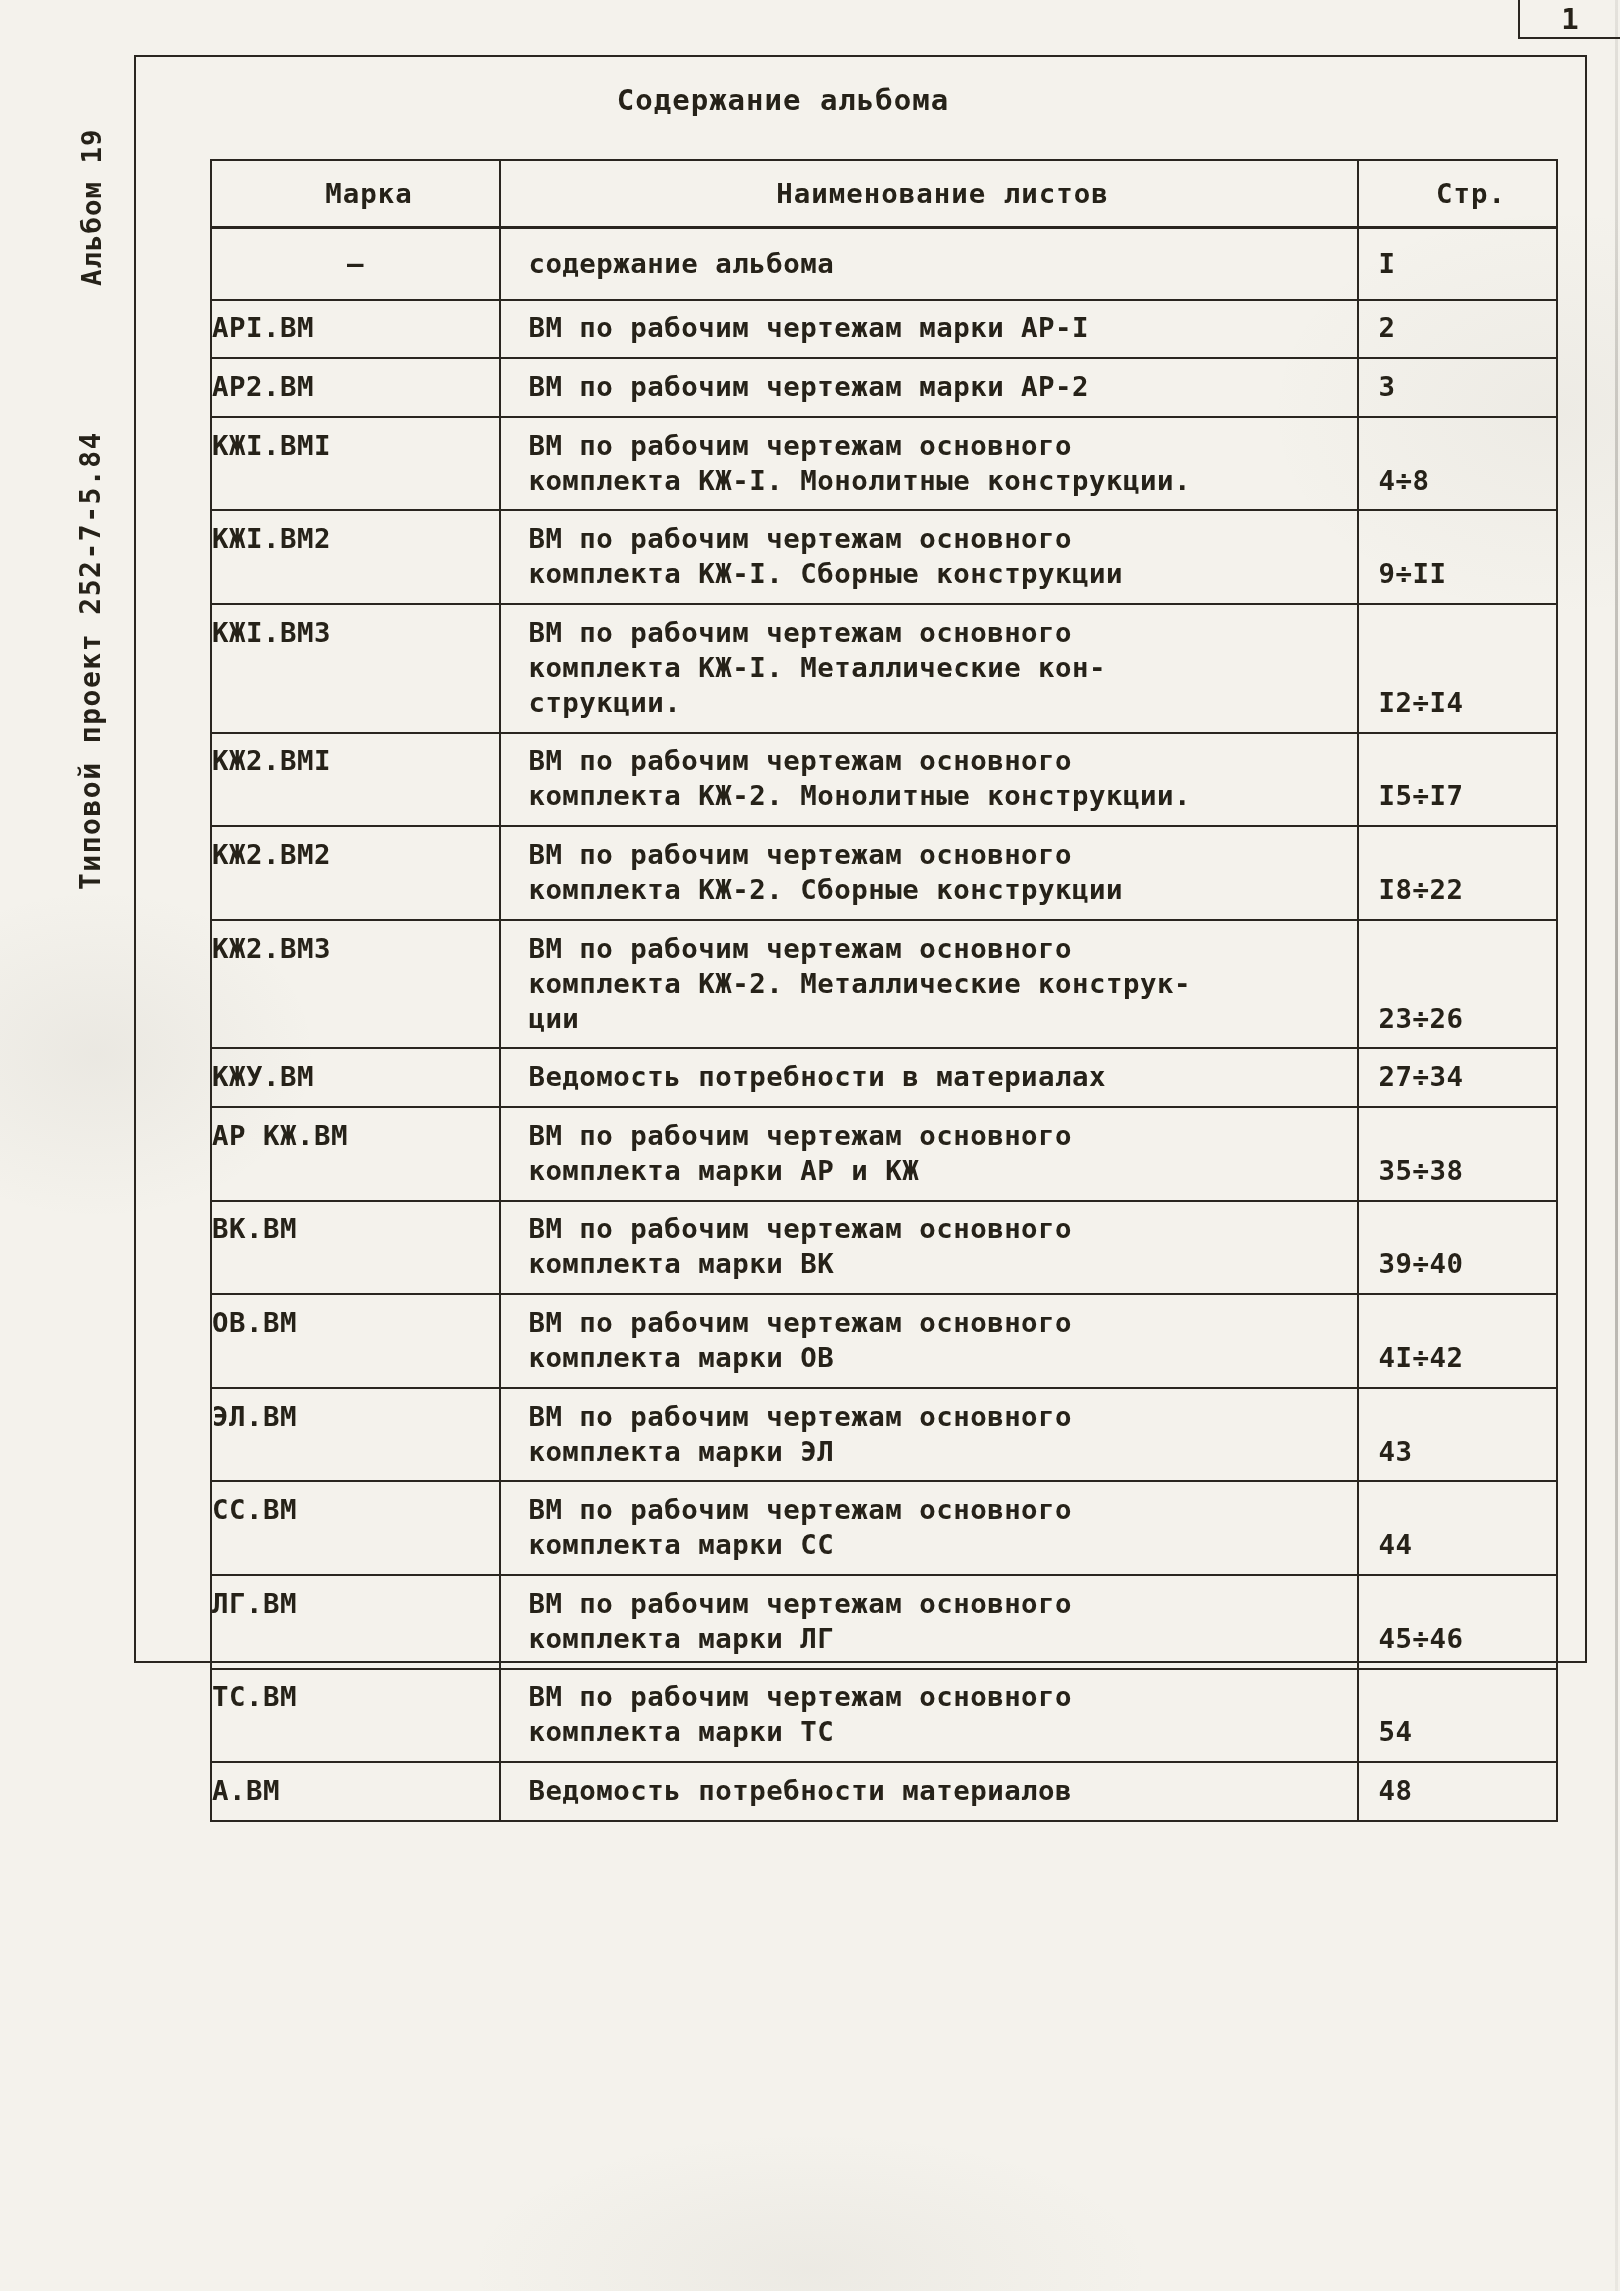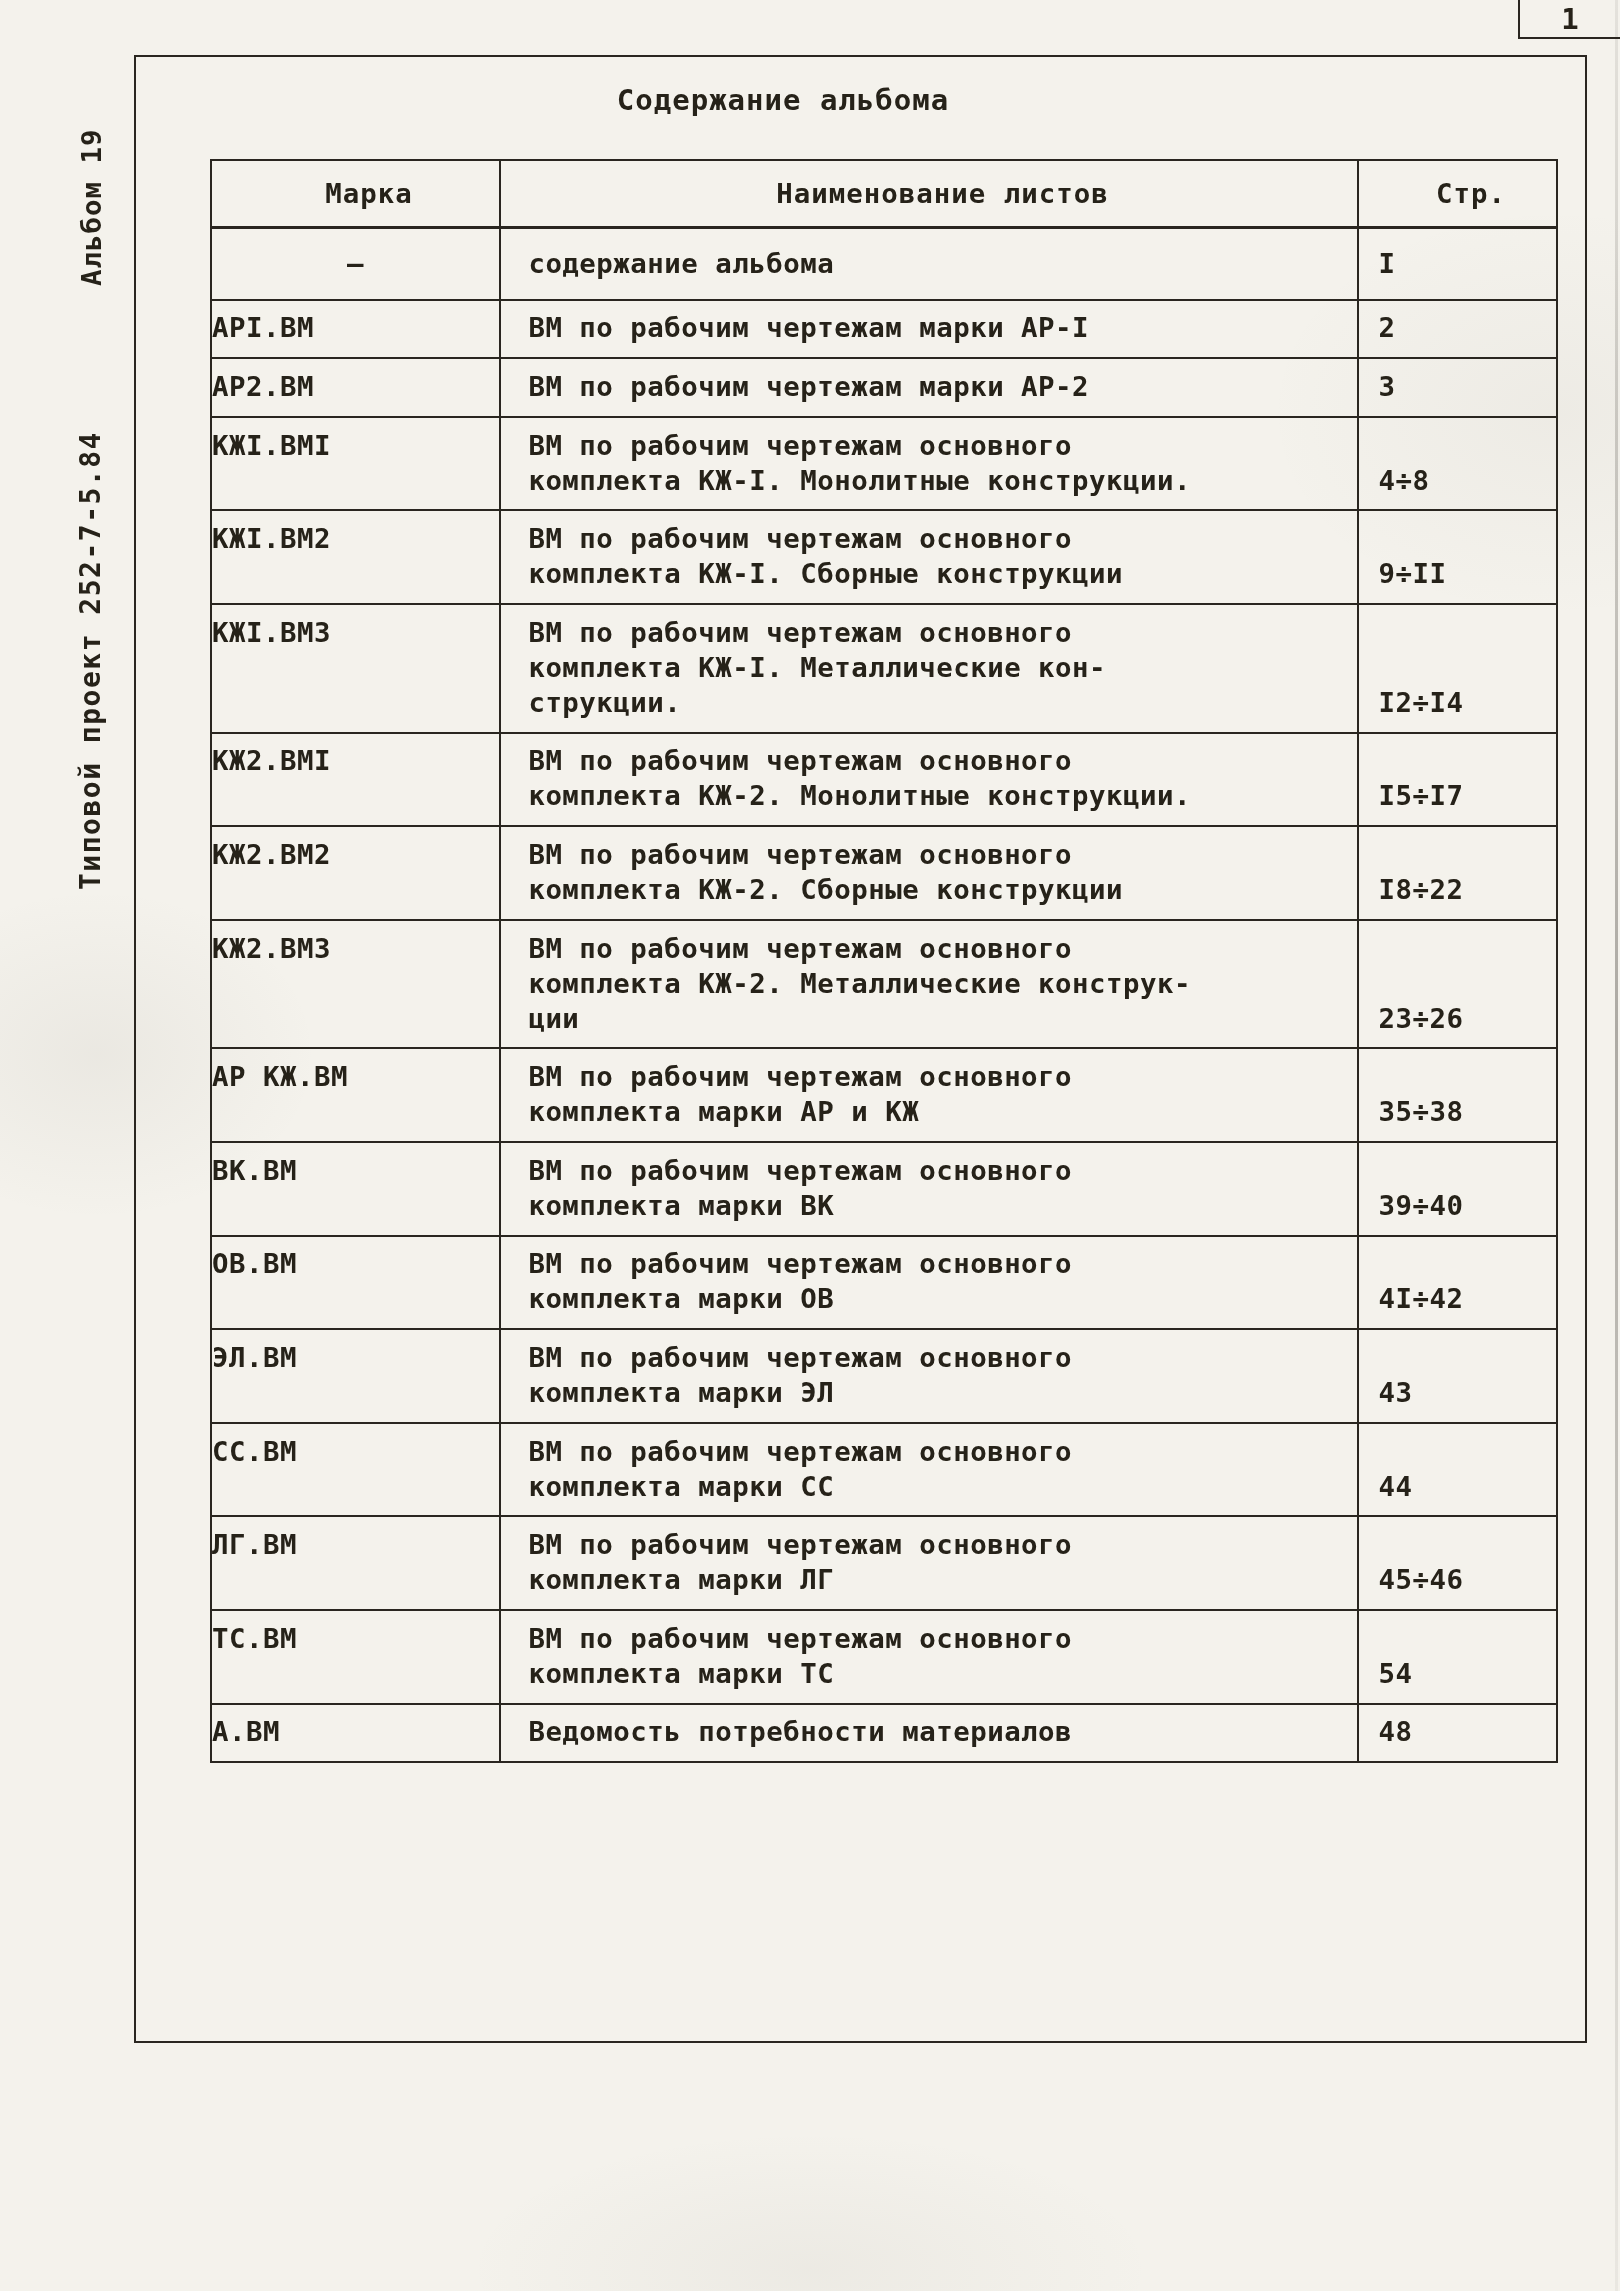--- a/index.html
+++ b/index.html
@@ -31,21 +31,21 @@
   .edge-right {
     position: absolute;
     right: 2px; top: 0;
     width: 2.9px; height: 100%;
     background: linear-gradient(to bottom, rgba(40,35,28,0.08), rgba(40,35,28,0.35) 45%, rgba(40,35,28,0.05));
   }
   
   .frame {
     position: absolute;
     left: 134px; top: 55px;
-    width: 1453px; height: 1988px;
+    width: 1453px; height: 1608px;
     border: 2.9px solid var(--line);
   }
   
   .corner-box {
     position: absolute;
     left: 1518px; top: 0;
     width: 102px; height: 39px;
     border-left: 2.9px solid var(--line);
     border-bottom: 2.9px solid var(--line);
     display: flex; align-items: center; justify-content: center;
@@ -195,20 +195,25 @@
     <td class="c-page">I8÷22</td>
   </tr>
           <tr>
     <td class="c-mark">КЖ2.ВМ3</td>
     <td class="c-name">ВМ по рабочим чертежам основного
 комплекта КЖ-2. Металлические конструк-
 ции</td>
     <td class="c-page">23÷26</td>
   </tr>
           <tr>
+    <td class="c-mark">КЖУ.ВМ</td>
+    <td class="c-name">Ведомость потребности в материалах</td>
+    <td class="c-page">27÷34</td>
+  </tr>
+          <tr>
     <td class="c-mark">АР КЖ.ВМ</td>
     <td class="c-name">ВМ по рабочим чертежам основного
 комплекта марки АР и КЖ</td>
     <td class="c-page">35÷38</td>
   </tr>
           <tr>
     <td class="c-mark">ВК.ВМ</td>
     <td class="c-name">ВМ по рабочим чертежам основного
 комплекта марки ВК</td>
     <td class="c-page">39÷40</td>

